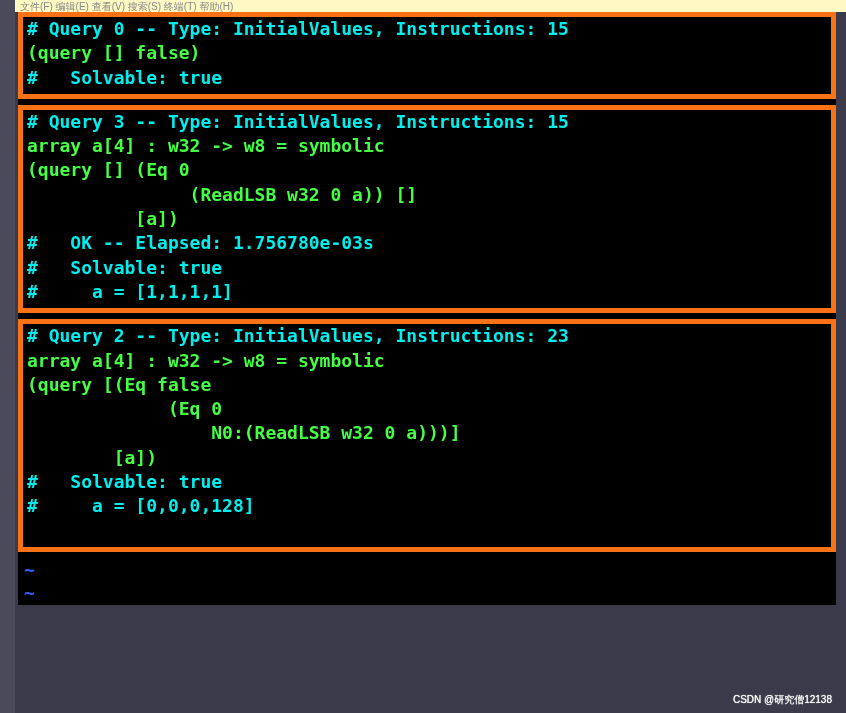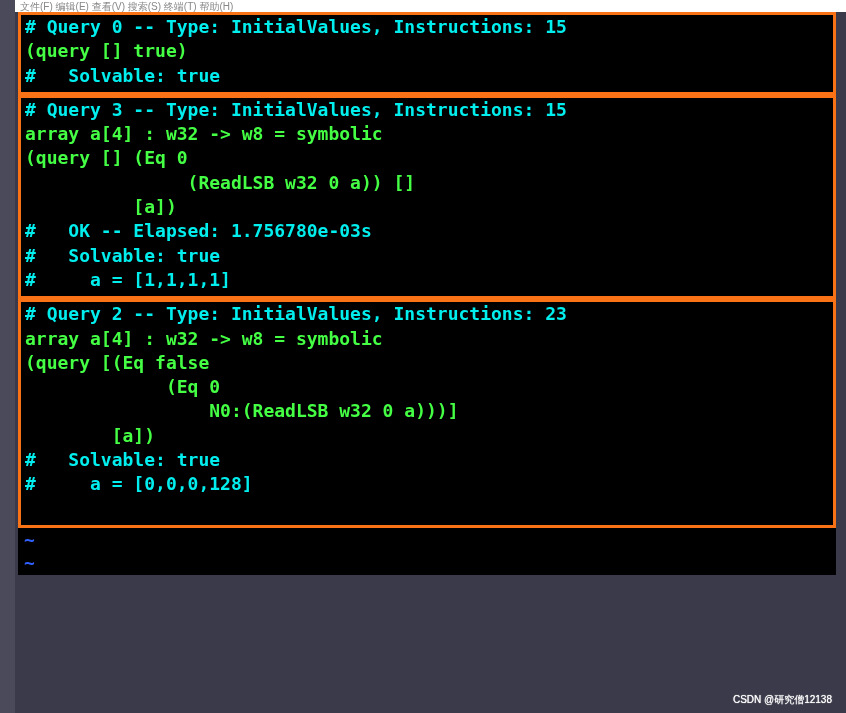--- a/index.html
+++ b/index.html
@@ -14,42 +14,43 @@
     overflow: hidden;
   }
   .desktop-strip {
     position: absolute;
     left: 0; top: 0;
     width: 15px; height: 100%;
     background: #4a4a5a;
   }
   .menubar {
     height: 12px;
-    background: #ffffff;
+    background: #fef9c3;
     color: #888;
     font-size: 10px;
     font-weight: normal;
     padding-left: 20px;
     white-space: nowrap;
     overflow: hidden;
     font-family: sans-serif;
   }
   .term-wrap {
     position: absolute;
     left: 18px;
     top: 12px;
     right: 10px;
   }
   .term {
     background: #000;
     padding: 0;
   }
   .qbox {
-    border: 3px solid #f97316;
+    border: 5px solid #f97316;
     padding: 0 4px 4px 4px;
+    margin-bottom: 6px;
   }
   .ln { white-space: pre; line-height: 1.35; }
   .hl { color: #00eeee; }
   .tx { color: #44ff44; }
   .tilde {
     color: #3060ff;
     padding-left: 6px;
     line-height: 1.3;
   }
   .watermark {
@@ -69,21 +70,21 @@
 
 <div class="desktop-strip"></div>
 
 <div class="menubar">文件(F)  编辑(E)  查看(V)  搜索(S)  终端(T)  帮助(H)</div>
 
 <div class="term-wrap">
   <div class="term">
 
     <div class="qbox">
       <div class="ln hl"># Query 0 -- Type: InitialValues, Instructions: 15</div>
-      <div class="ln tx">(query [] true)</div>
+      <div class="ln tx">(query [] false)</div>
       <div class="ln hl">#   Solvable: true</div>
     </div>
 
     <div class="qbox">
       <div class="ln hl"># Query 3 -- Type: InitialValues, Instructions: 15</div>
       <div class="ln tx">array a[4] : w32 -&gt; w8 = symbolic</div>
       <div class="ln tx">(query [] (Eq 0</div>
       <div class="ln tx">               (ReadLSB w32 0 a)) []</div>
       <div class="ln tx">          [a])</div>
       <div class="ln hl">#   OK -- Elapsed: 1.756780e-03s</div>

